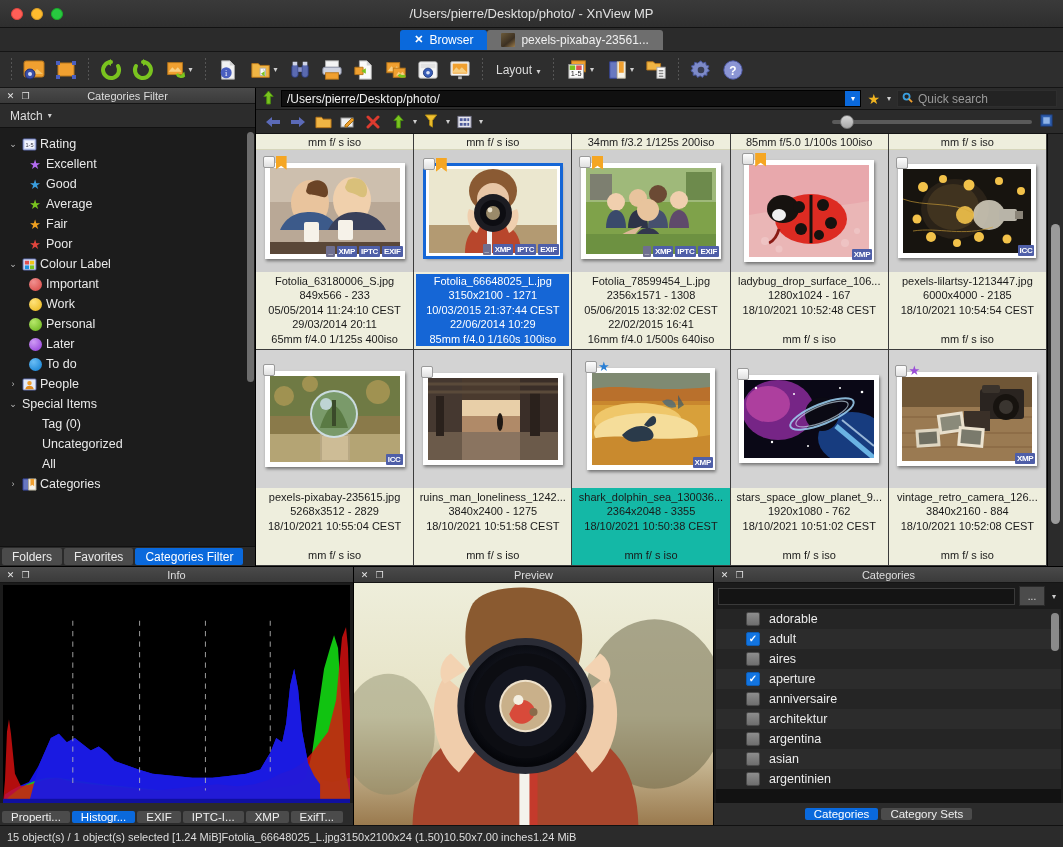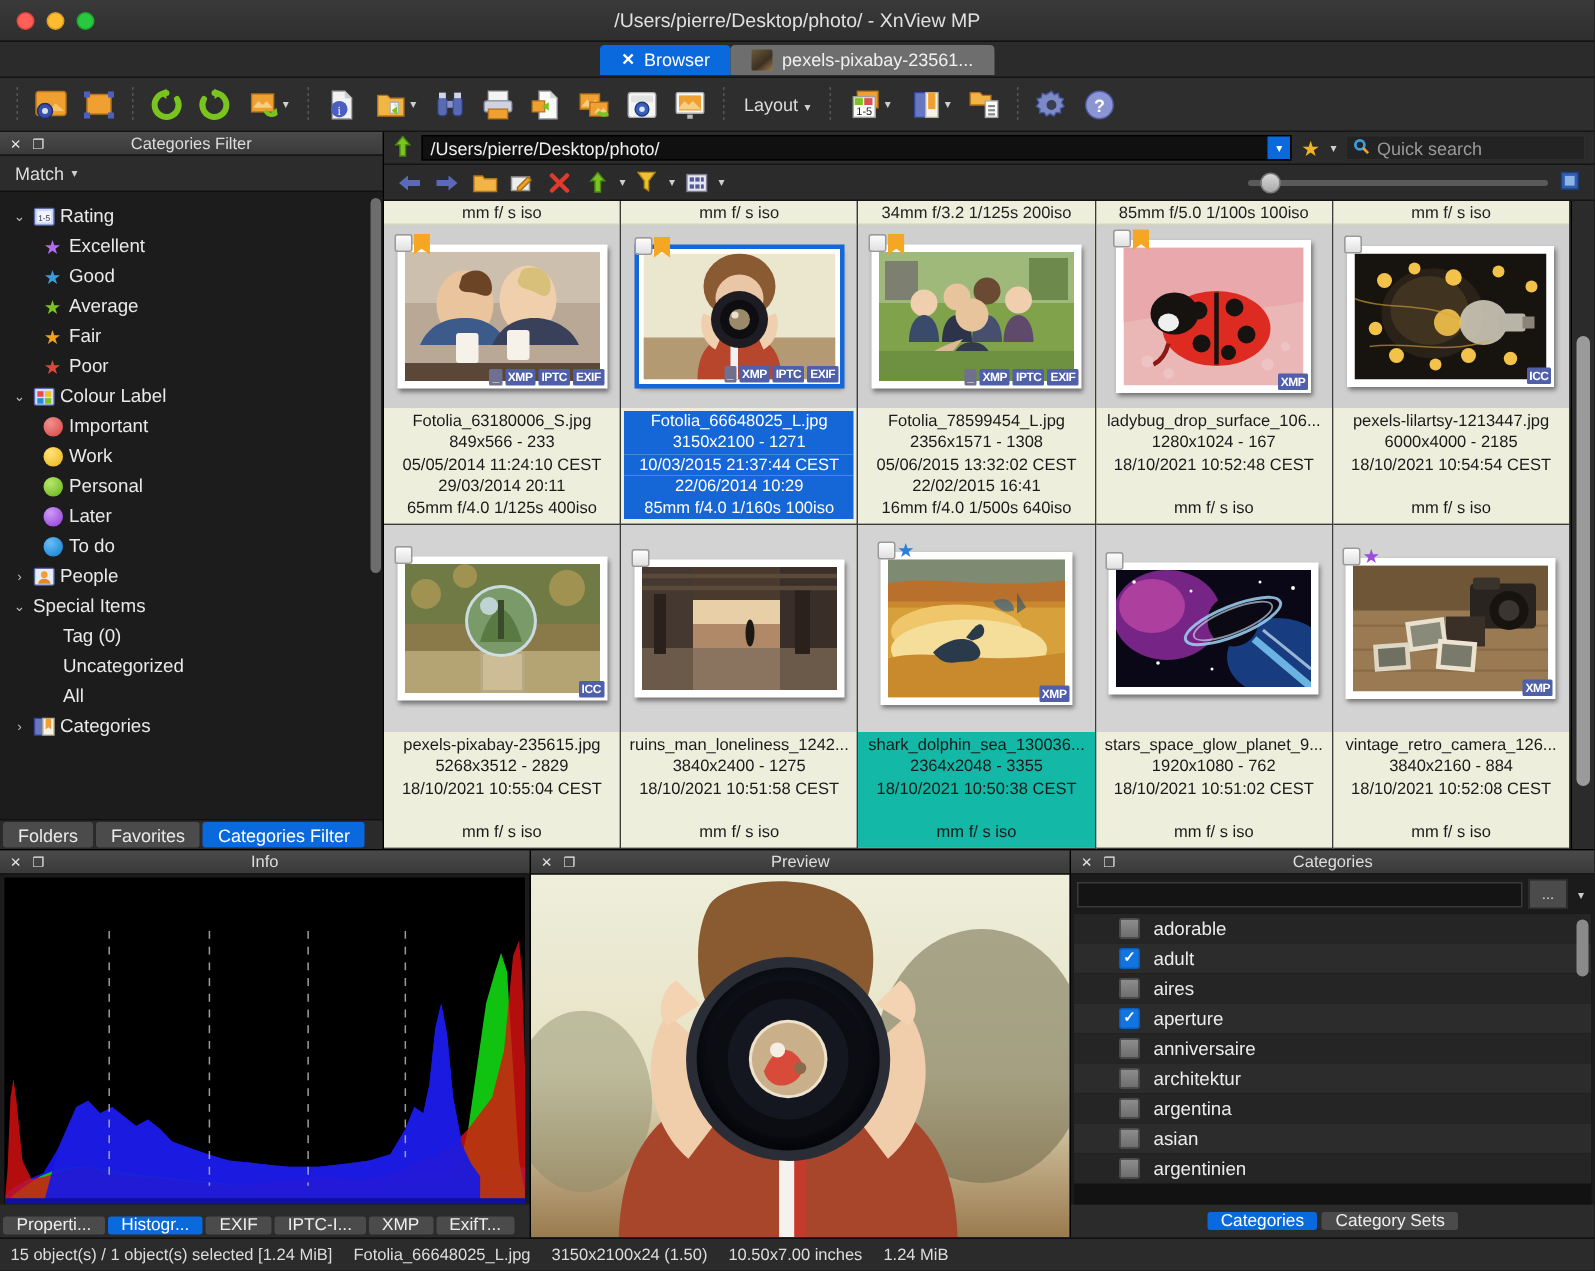--- a/index.html
+++ b/index.html
@@ -201,21 +201,21 @@
   .cbox.on{ background:#1274e0; border-color:#0c5cb5; }
   .cbox.on::after{ content:"✓"; color:#fff; font-size:10px; line-height:1; font-weight:bold;}
   .catscroll{ position:absolute; right:2px; top:4px; width:8px; height:38px;
               background:#8a8a8a; border-radius:4px;}
   .cattabs{ height:22px; background:#2b2b2b; display:flex; align-items:center; justify-content:center;
             gap:3px; padding:2px 0;}
 
   
   .statusbar{
     position:absolute; left:0; right:0; bottom:0; height:22px; background:#2b2b2b;
-    border-top:1px solid #111; display:flex; align-items:center; gap:14px;
+    border-top:1px solid #111; display:flex; align-items:center; 
     padding:0 7px; font-size:11px; color:#ddd;
   }
 </style>
 </head>
 <body>
 
 <div class="titlebar">
   <div class="traffic">
     <div class="tl r"></div>
     <div class="tl y"></div>

